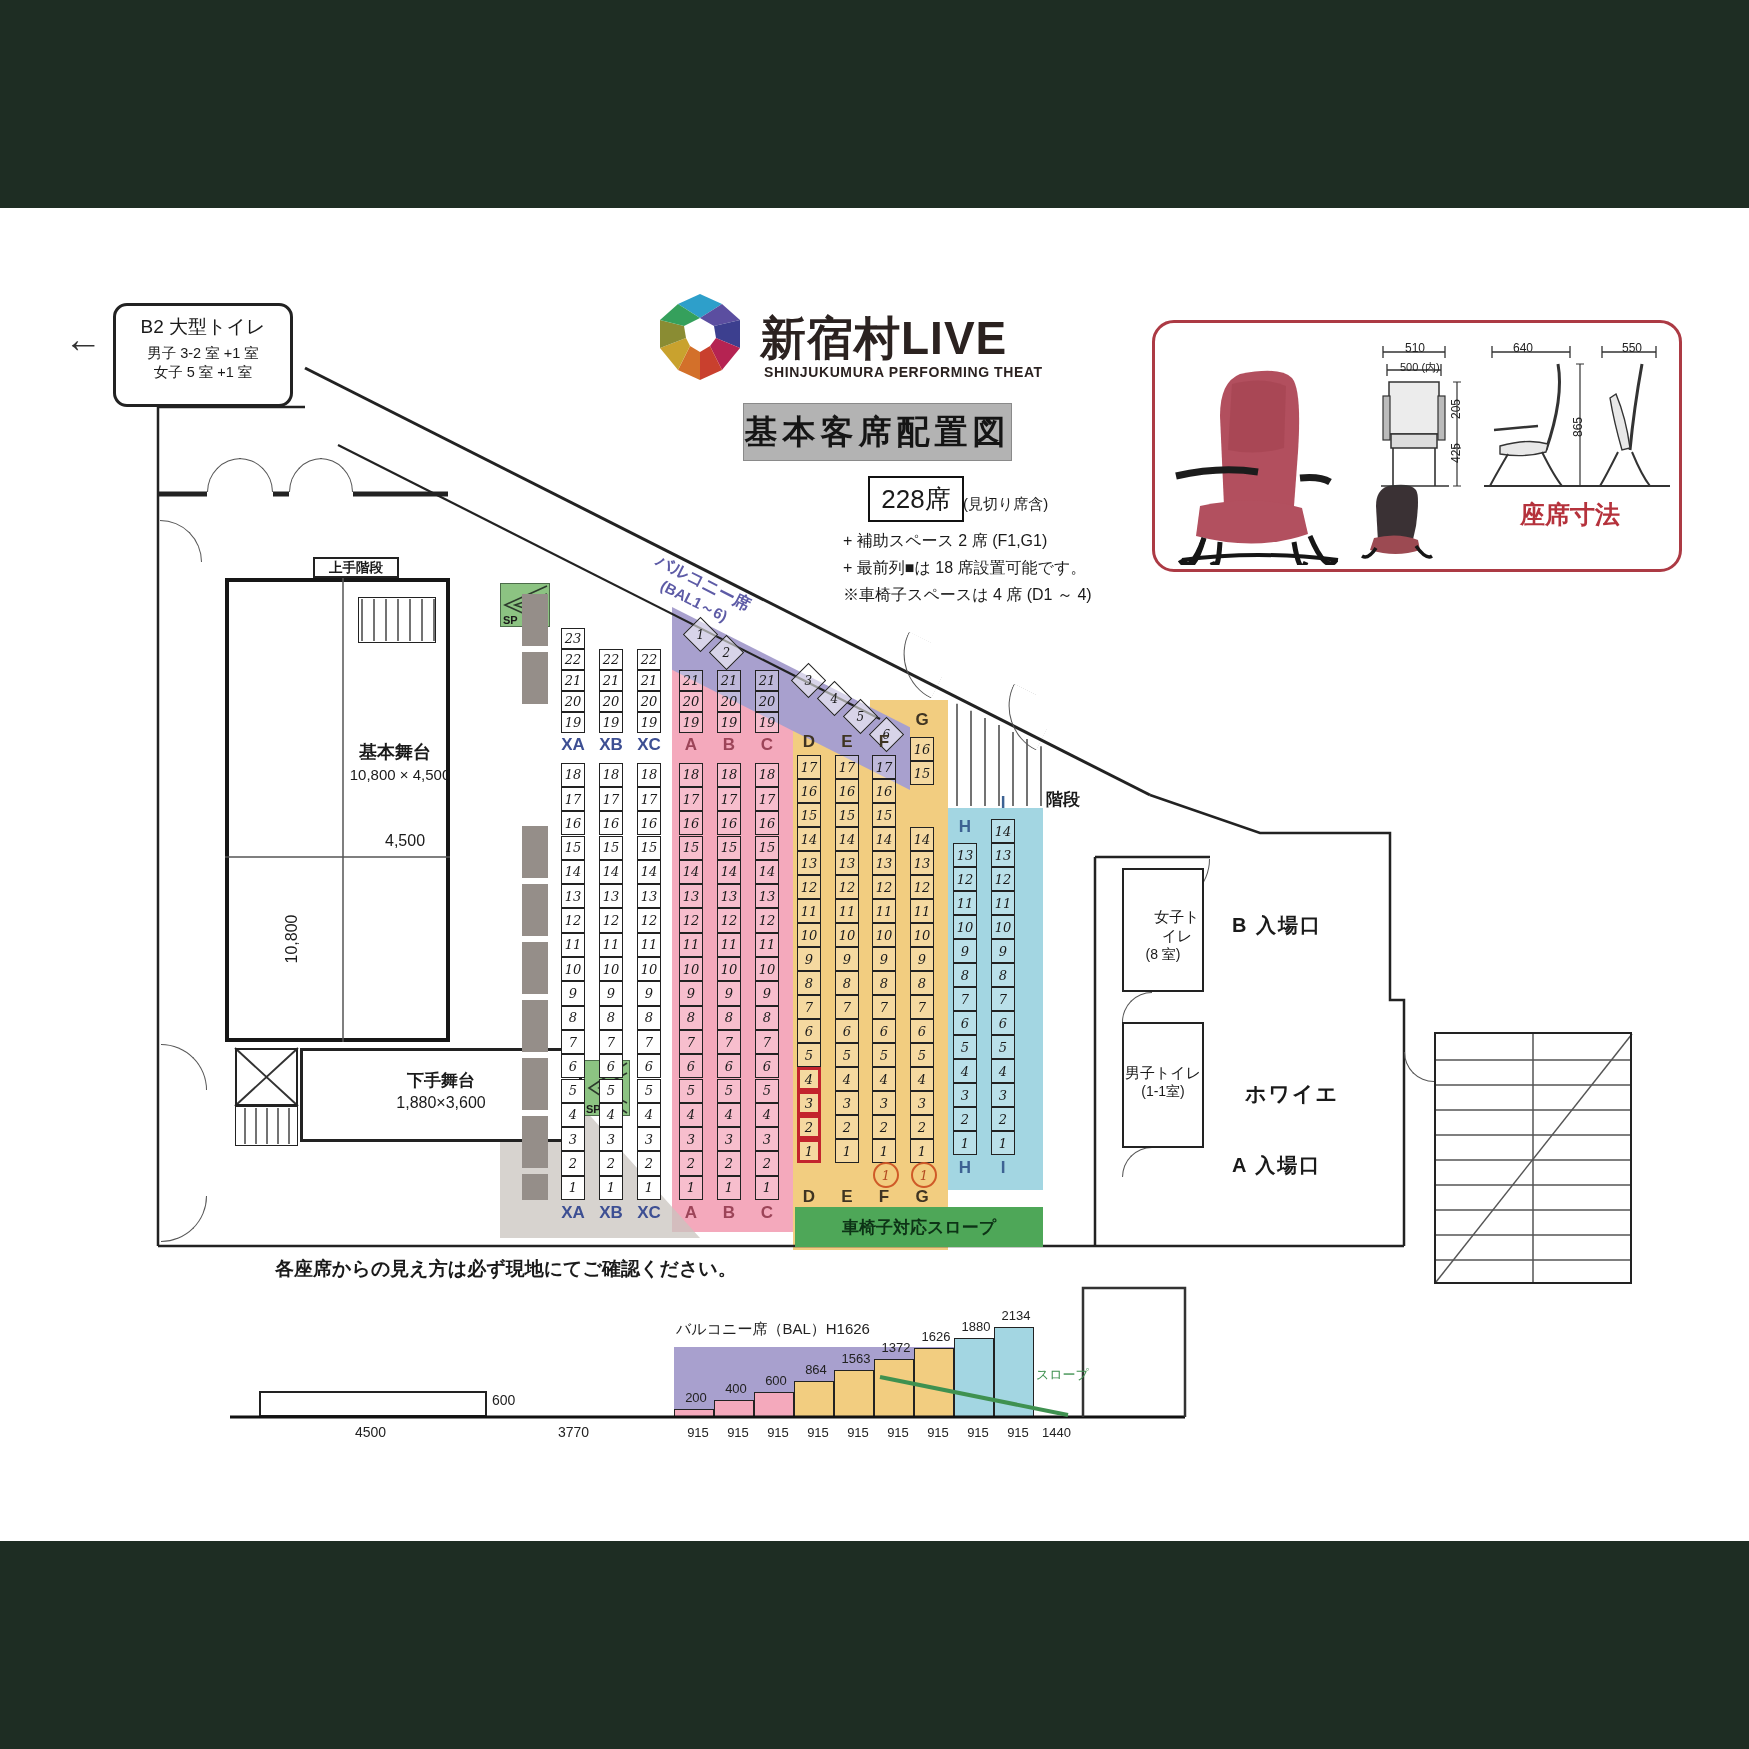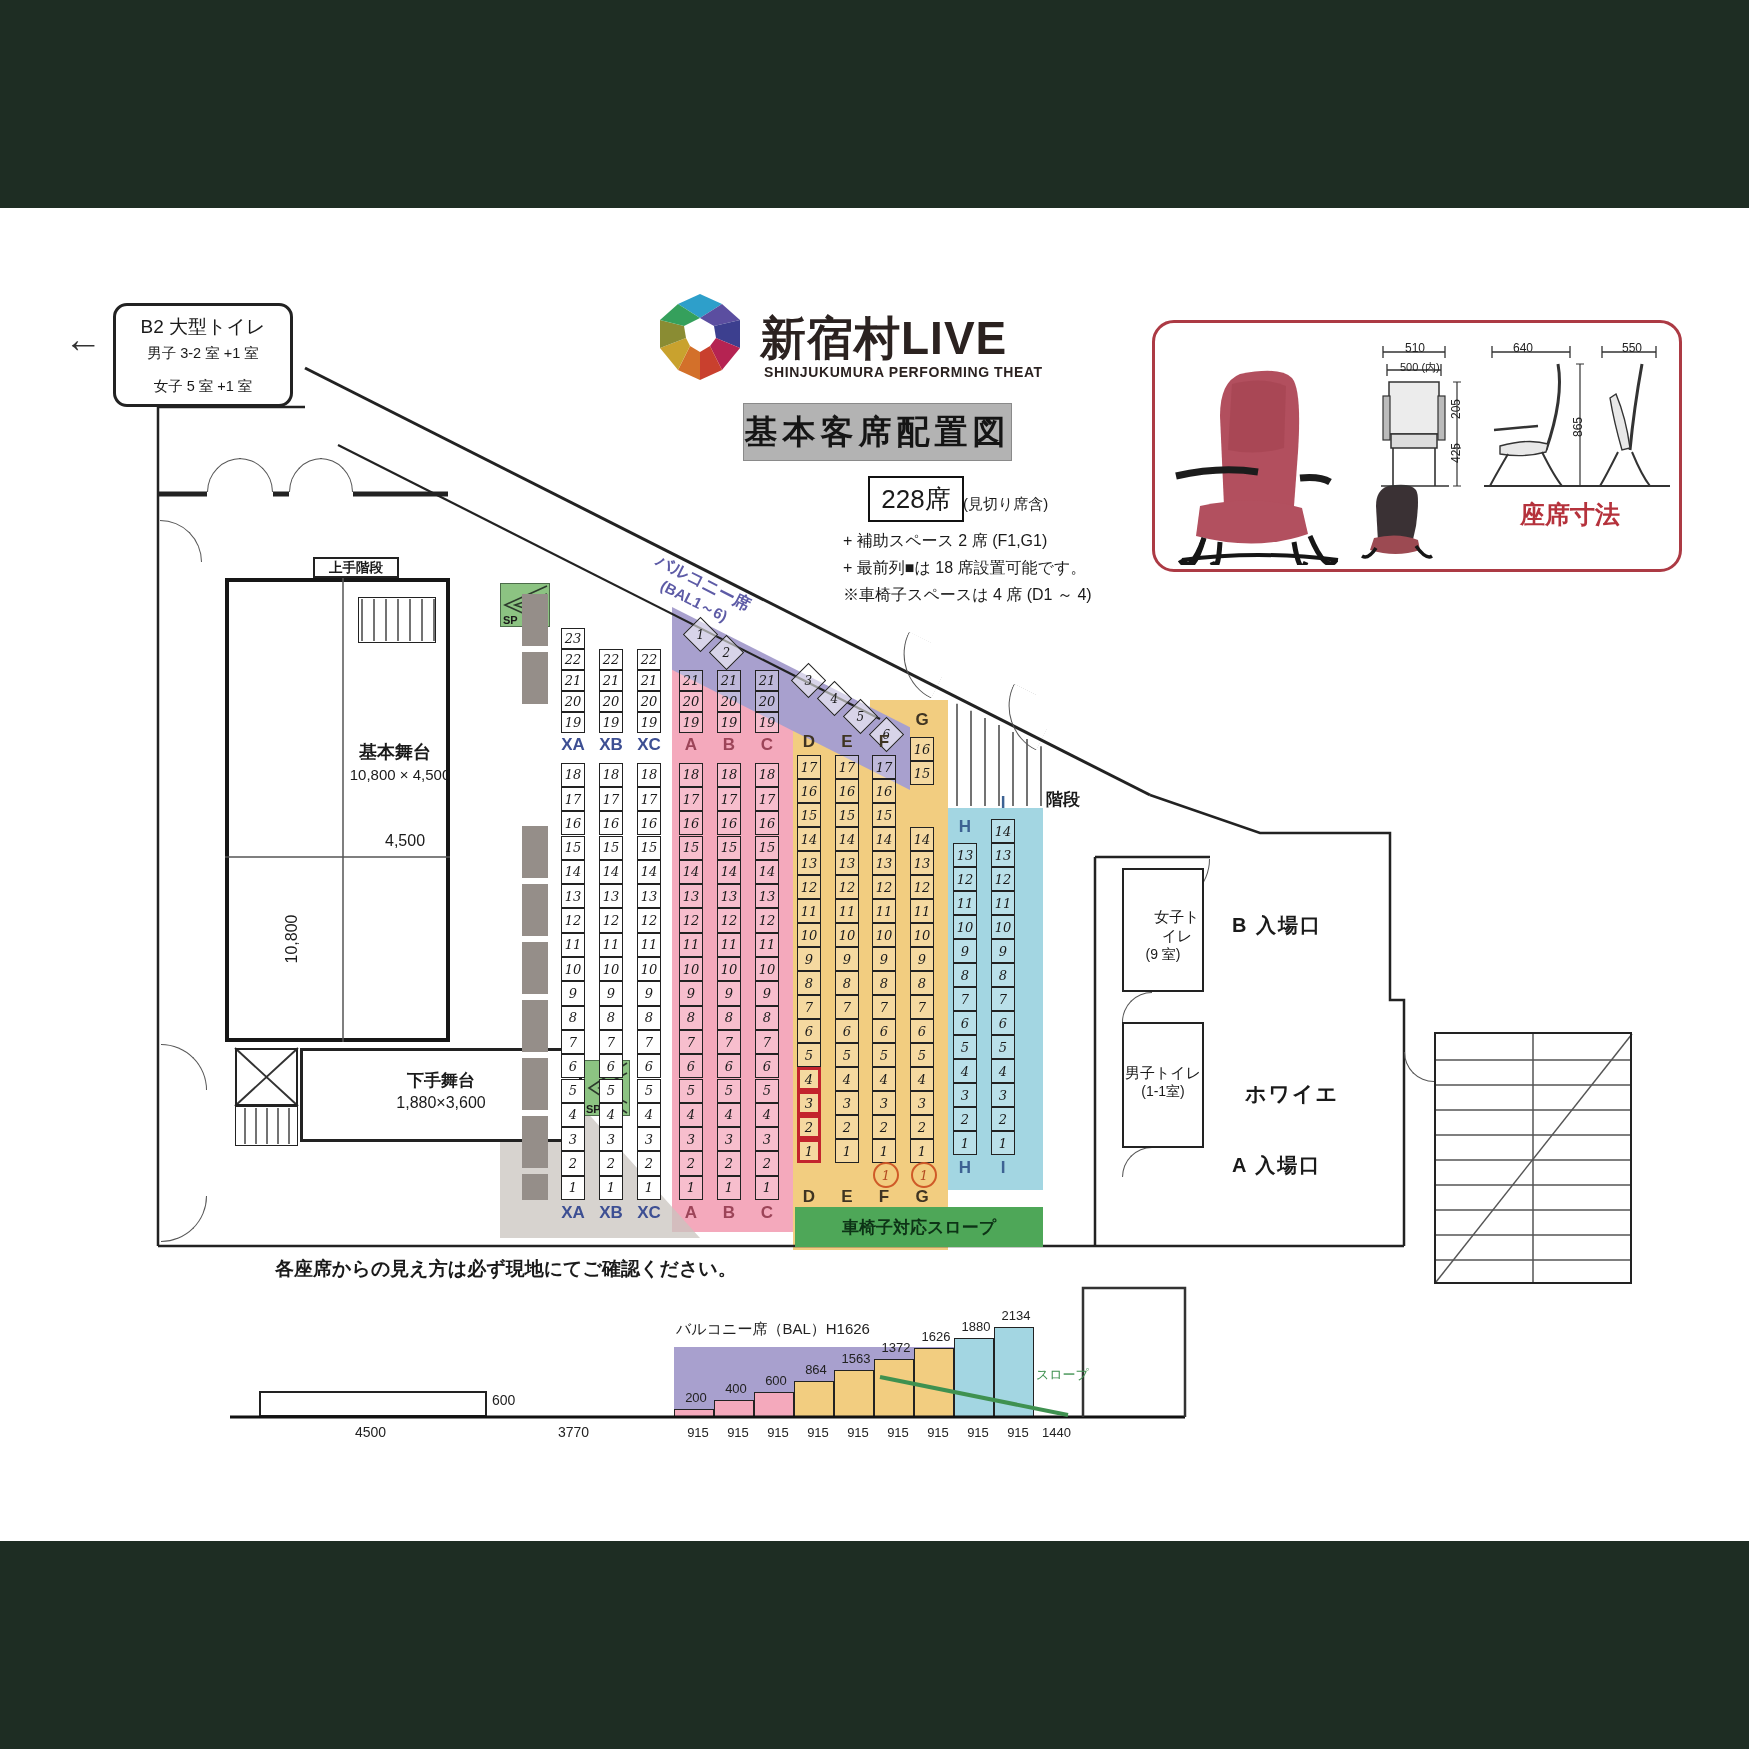--- a/index.html
+++ b/index.html
@@ -109,21 +109,21 @@
   <div class="arc bl" style="left:1000px;top:692px;width:50px;height:50px;transform:rotate(26.8deg);"></div>
   <div class="arc br" style="left:1162px;top:859px;width:48px;height:48px;"></div>
   <div class="arc tl" style="left:1122px;top:992px;width:30px;height:30px;"></div>
   <div class="arc tl" style="left:1122px;top:1147px;width:30px;height:30px;"></div>
   <div class="arc bl" style="left:1404px;top:1052px;width:30px;height:30px;"></div>
 
   <div class="jp" style="left:64px;top:318px;font-size:38px;color:#333;z-index:6;">←</div>
   <div class="abs" style="left:113px;top:303px;width:174px;height:98px;border:3px solid #222;border-radius:14px;z-index:6;background:#fff;">
     <div style="text-align:center;font-size:19px;margin-top:8px;">B2 大型トイレ</div>
     <div style="text-align:center;font-size:14.5px;margin-top:4px;">男子 3-2 室 +1 室</div>
-    <div style="text-align:center;font-size:14.5px;margin-top:14px;">女子 5 室 +1 室</div>
+    <div style="text-align:center;font-size:14.5px;margin-top:0;">女子 5 室 +1 室</div>
   </div>
 
   <svg class="abs" style="left:652px;top:288px;z-index:6;" width="96" height="100" viewBox="0 0 96 100">
     <polygon points="48,6 70,16 48,30 26,16" fill="#2e9fca"></polygon>
     <polygon points="70,16 88,32 62,38 48,30" fill="#5b4ea0"></polygon>
     <polygon points="88,32 88,60 64,50 62,38" fill="#3c3f8f"></polygon>
     <polygon points="88,60 70,82 58,58 64,50" fill="#b52352"></polygon>
     <polygon points="70,82 48,92 48,64 58,58" fill="#c9402e"></polygon>
     <polygon points="48,92 26,82 38,58 48,64" fill="#d3702a"></polygon>
     <polygon points="26,82 8,60 34,50 38,58" fill="#c9a22e"></polygon>
@@ -229,21 +229,21 @@
 
   <div class="jp" style="left:628px;top:532px;width:180px;transform:rotate(26.8deg);transform-origin:top left;text-align:center;color:#5d5ba6;font-weight:bold;z-index:6;">
     <div style="font-size:17px;">バルコニー席</div>
     <div style="font-size:15px;">(BAL1～6)</div>
   </div>
 
   <div class="jp" style="left:1046px;top:788px;font-weight:bold;font-size:17px;">階段</div>
 
   <div class="outline" style="left:1122px;top:868px;width:82px;height:124px;z-index:4;">
     <div style="text-align:center;font-size:15px;margin-top:38px;padding-left:28px;">女子トイレ</div>
-    <div style="text-align:center;font-size:14px;">(9 室)</div>
+    <div style="text-align:center;font-size:14px;">(8 室)</div>
   </div>
   <div class="outline" style="left:1122px;top:1022px;width:82px;height:126px;z-index:4;">
     <div style="text-align:center;font-size:15px;margin-top:40px;">男子トイレ</div>
     <div style="text-align:center;font-size:14px;">(1-1室)</div>
   </div>
   <div class="jp" style="left:1232px;top:912px;width:140px;font-size:20px;font-weight:bold;letter-spacing:2px;">B 入場口</div>
   <div class="jp" style="left:1245px;top:1080px;width:130px;font-size:21px;font-weight:bold;letter-spacing:2px;">ホワイエ</div>
   <div class="jp" style="left:1232px;top:1152px;width:140px;font-size:20px;font-weight:bold;letter-spacing:2px;">A 入場口</div>
   <div class="outline" style="left:1434px;top:1032px;width:198px;height:252px;border-width:2.5px;background:transparent;z-index:3;"></div>
 

